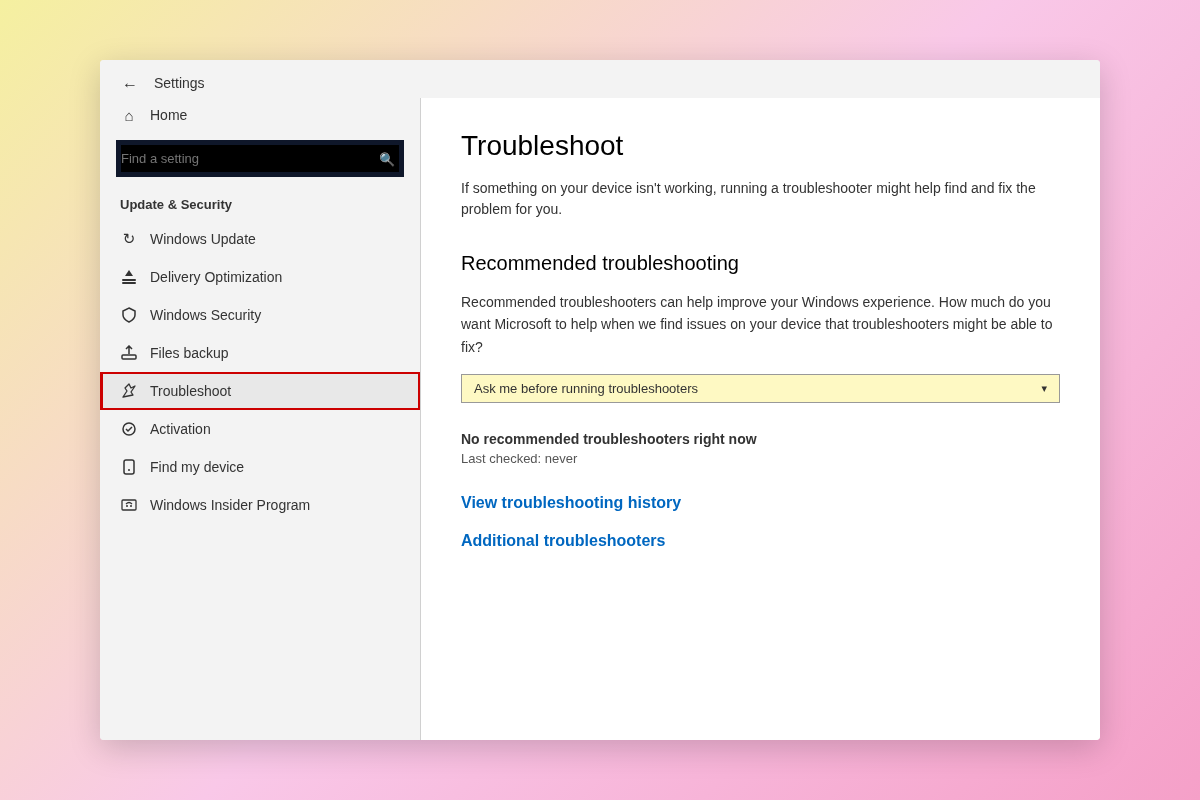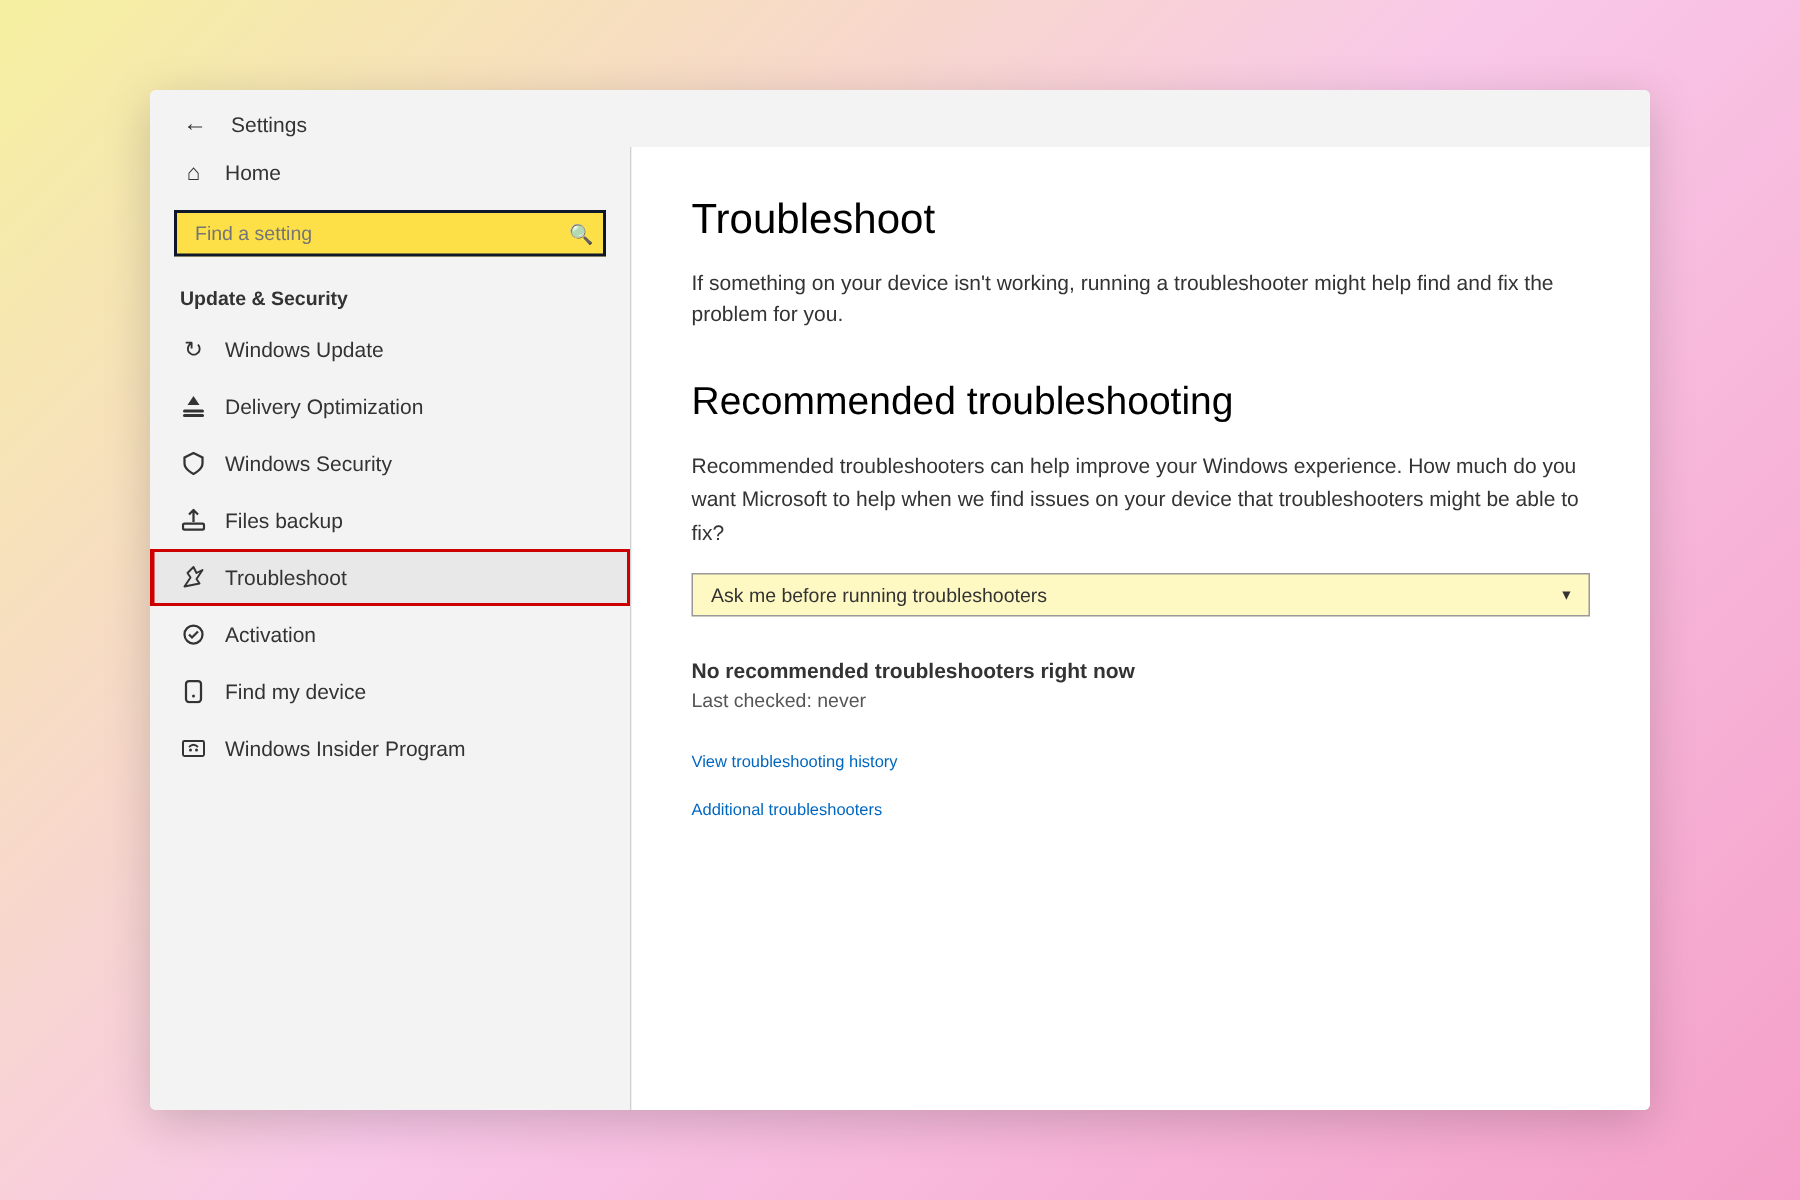--- a/index.html
+++ b/index.html
@@ -79,23 +79,23 @@
       font-size: 14px;
     }
 
     .search-box {
       margin: 8px 16px 16px 16px;
       position: relative;
     }
 
     .search-box input {
       width: 100%;
-      padding: 6px 32px 6px 12px;
-      border: 2px solid #0f172a;
-      background: #fde047;
+      padding: 6px 32px 6px 0;
+      border: 5px solid #0f172a;
+      background: #000000;
       font-size: 13px;
       color: #666;
       outline: none;
     }
 
     .search-icon-btn {
       position: absolute;
       right: 8px;
       top: 50%;
       transform: translateY(-50%);
@@ -172,21 +172,21 @@
     }
 
     .page-desc {
       font-size: 14px;
       color: #333;
       line-height: 1.5;
       margin-bottom: 32px;
     }
 
     .section-title {
-      font-size: 26px;
+      font-size: 20px;
       font-weight: 400;
       color: #000;
       margin-bottom: 16px;
     }
 
     .section-desc {
       font-size: 14px;
       color: #333;
       line-height: 1.6;
       margin-bottom: 16px;
@@ -219,25 +219,26 @@
     }
 
     .last-checked {
       font-size: 13px;
       color: #555;
       margin-bottom: 28px;
     }
 
     .link-item {
       display: block;
-      font-size: 11px;
+      font-size: 16px;
       color: #0067c0;
       text-decoration: none;
       margin-bottom: 20px;
       cursor: pointer;
+      font-weight: bold;
     }
   </style>
 </head>
 <body>
 
 <div class="window">
 
   <div class="title-bar">
     <button class="back-btn">←</button>
     <span class="title-bar-title">Settings</span>

